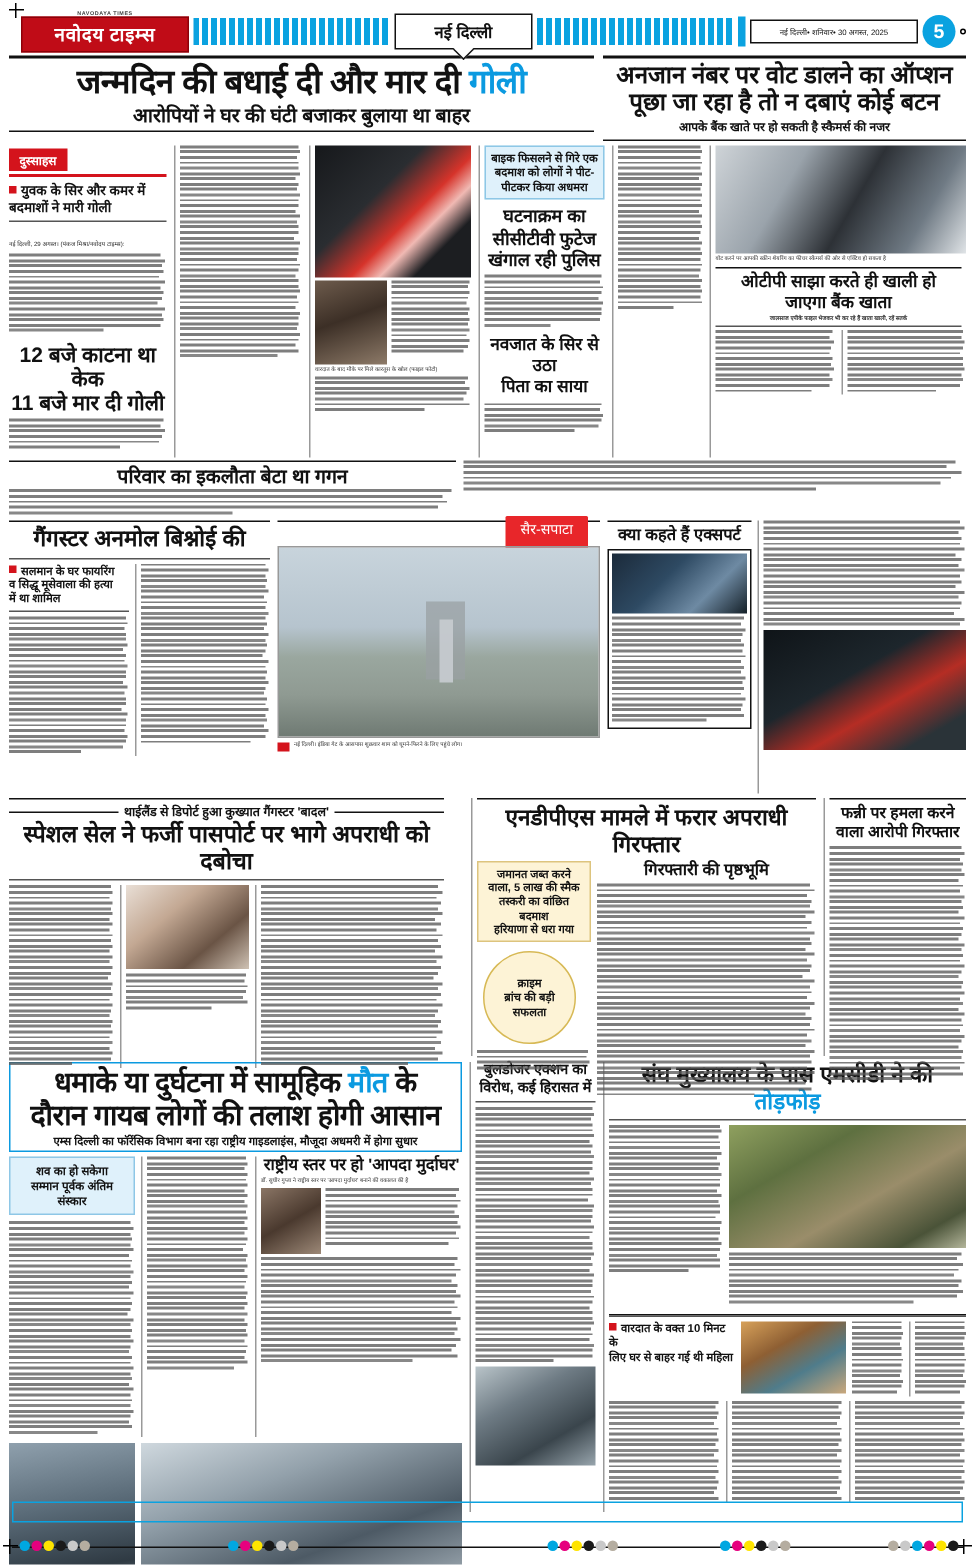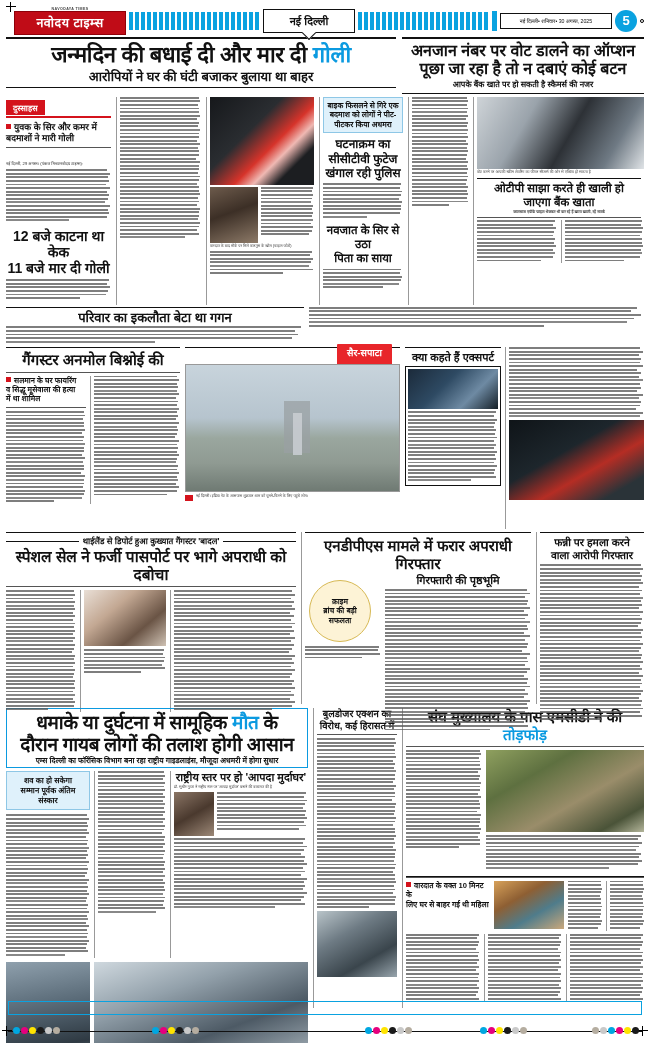--- a/index.html
+++ b/index.html
@@ -445,21 +445,21 @@
               <i style="width:85%"></i>
           </div>
         </div>
       </div>
     </div>
 
     <div style="flex:0 0 215px; position:relative;">
       <div class="rule" style="border-top-width:1.6px;"></div>
       <div style="position:relative; height:16px;">
         <div style="position:absolute; right:8px; top:-4px; background:#e8262a; color:#fff; font-size:9.5px;
-                    font-weight:bold; padding:2px 10px 18px; border-radius:1px;">सैर-सपाटा</div>
+                    font-weight:normal; padding:2px 10px 18px; border-radius:1px;">सैर-सपाटा</div>
       </div>
       <div class="photo" style="height:128px; border:1px solid #999;
            background:linear-gradient(180deg,#c8d4dc 0%,#b6c4ce 42%,#9aa79f 58%,#8f9a92 78%,#6f7a73 100%); position:relative;">
         <div style="position:absolute; left:46%; top:28%; width:26px; height:52px; background:#9aa0a3; opacity:.75;"></div>
         <div style="position:absolute; left:50%; top:38%; width:9px; height:42px; background:#c8ccd0; opacity:.9;"></div>
       </div>
       <div class="cap" style="padding-top:2px; display:flex; gap:3px; align-items:flex-start;">
         <span style="flex:0 0 8px; height:6px; background:#d4131c; display:inline-block; margin-top:1px;"></span>
         <span>नई दिल्ली। इंडिया गेट के आसपास शुक्रवार शाम को घूमने-फिरने के लिए पहुंचे लोग।</span>
       </div>
@@ -622,25 +622,31 @@
               <i style="width:98%"></i>
               <i style="width:95%"></i>
               <i style="width:99%"></i>
             <i style="width:97%"></i>
               <i style="width:80%"></i>
           </div>
         </div>
       </div>
     </div>
 
-    <div style="flex:0 0 230px;" class="col-sep">
+    <div style="flex:0 0 230px;margin-left:13px;" class="col-sep">
       <div class="rule" style="border-top-width:1.6px; margin-left:3px;"></div>
       <div class="h2" style="text-align:center; font-size:15px; padding:4px 0 2px; margin-left:3px;">एनडीपीएस मामले में फरार अपराधी गिरफ्तार</div>
       <div style="display:flex; gap:4px; margin-left:3px;">
         <div style="flex:0 0 76px;">
+          <div class="tintbox-y" style="padding:3px; text-align:center;">
+            <div class="h4" style="font-size:7.4px;">जमानत जब्त करने</div>
+            <div class="h4" style="font-size:7.4px;">वाला, 5 लाख की स्मैक</div>
+            <div class="h4" style="font-size:7.4px;">तस्करी का वांछित बदमाश</div>
+            <div class="h4" style="font-size:7.4px;">हरियाणा से धरा गया</div>
+          </div>
           <div style="position:relative; height:66px; margin-top:4px;">
             <div style="position:absolute; left:4px; top:2px; width:62px; height:62px; border-radius:50%;
                         background:#fdf3d6; border:1.5px solid #d7b955; display:flex; flex-direction:column;
                         align-items:center; justify-content:center; text-align:center;">
               <div class="h4" style="font-size:7.6px;">क्राइम</div>
               <div class="h4" style="font-size:7.6px;">ब्रांच की बड़ी</div>
               <div class="h4" style="font-size:7.6px;">सफलता</div>
             </div>
           </div>
           <div class="lines dense" style="padding-top:2px;">

